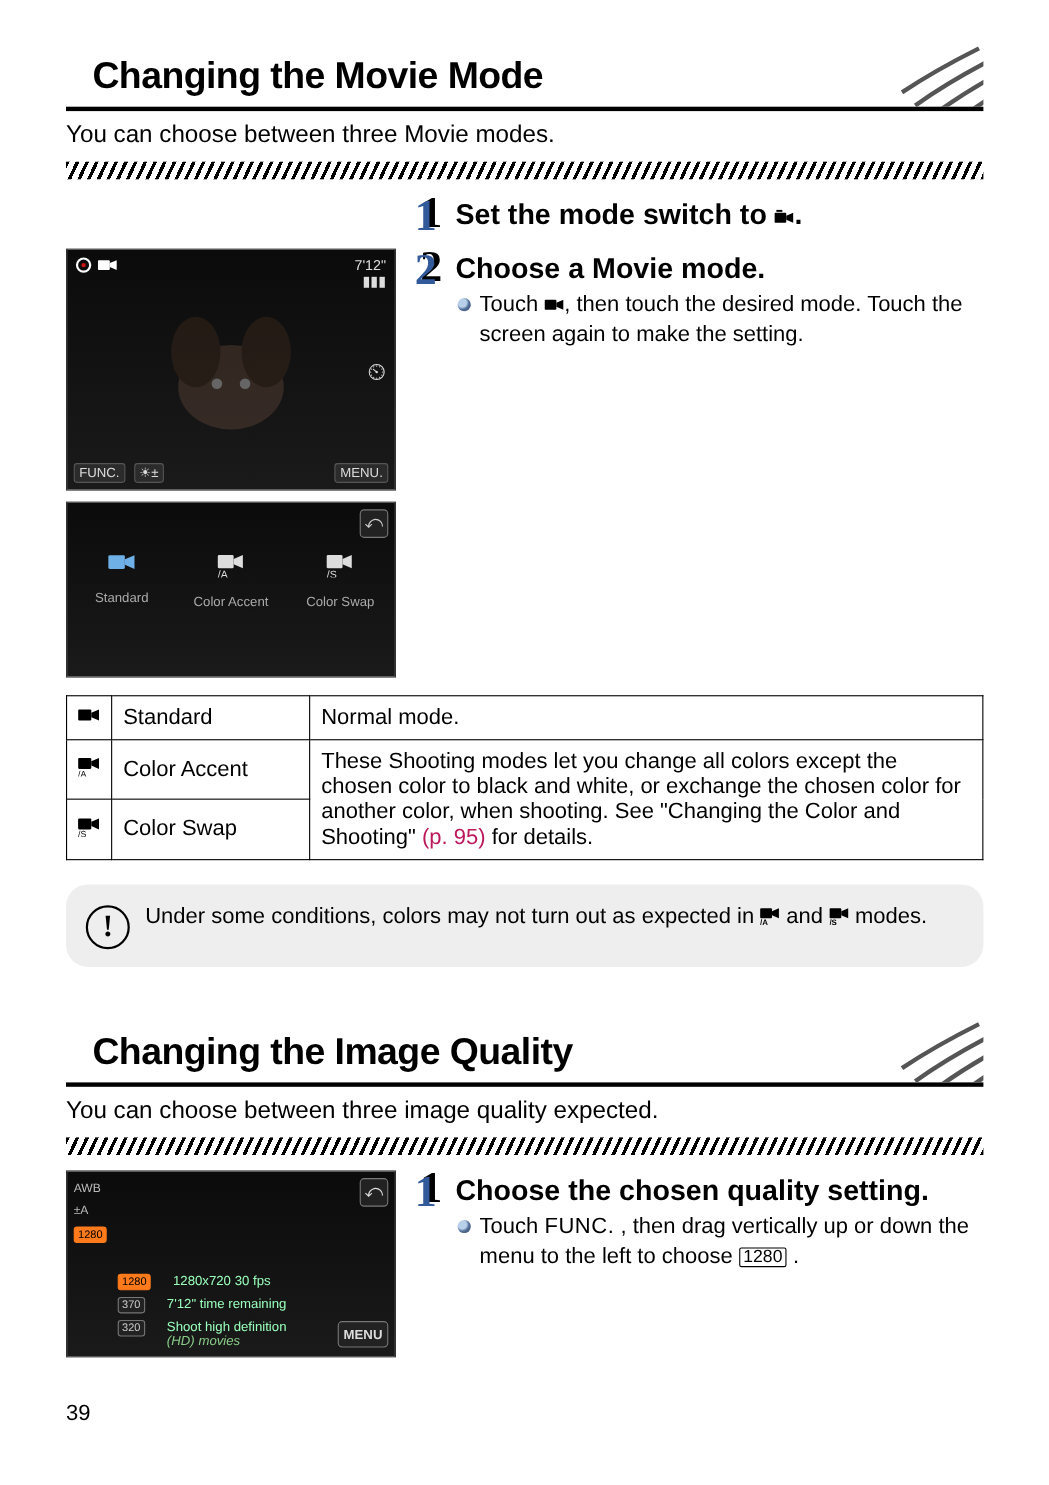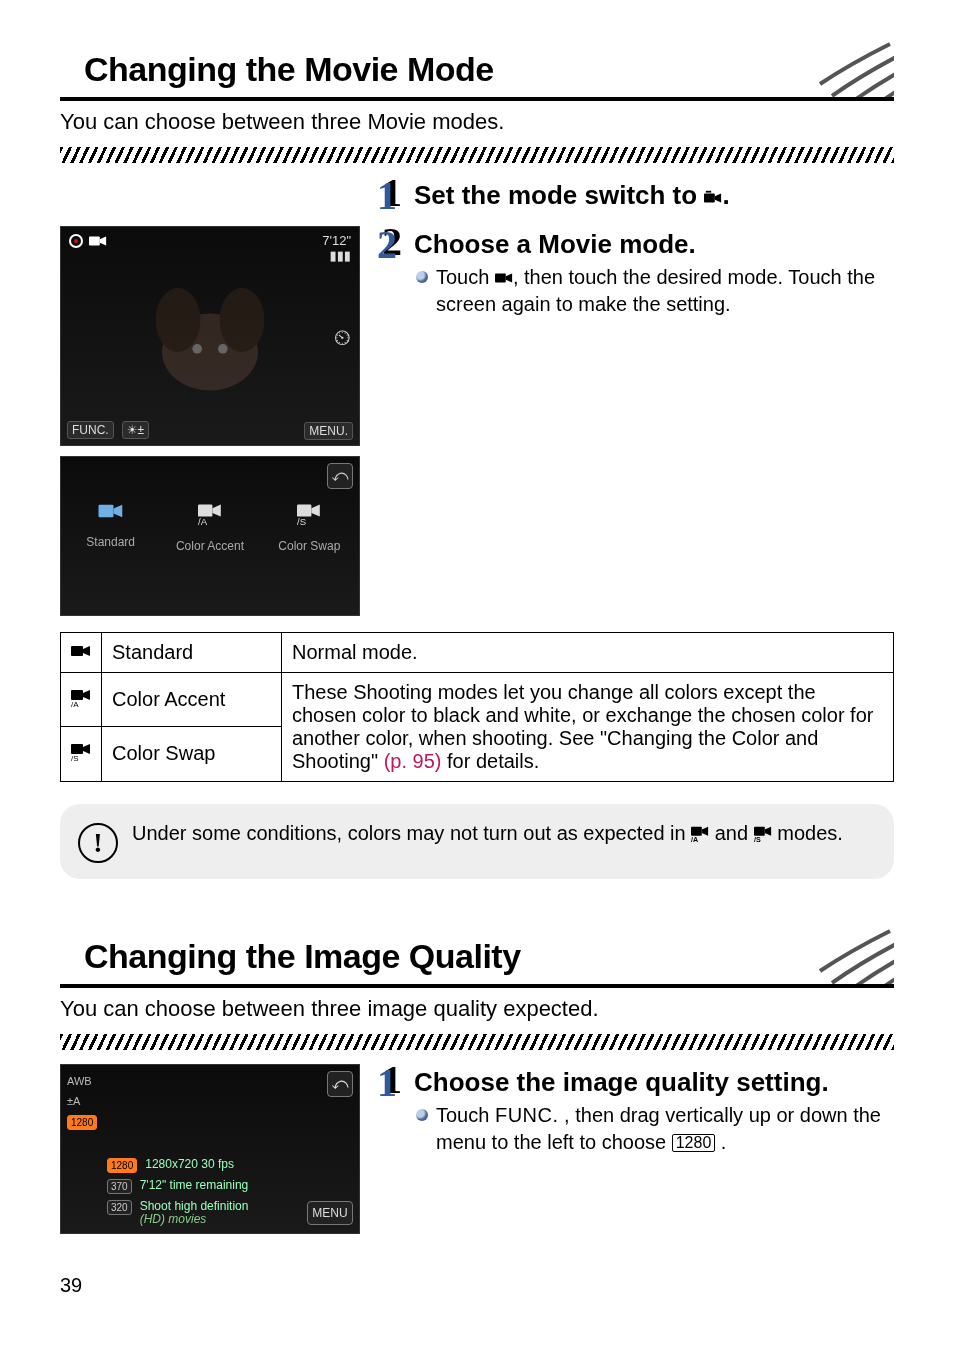--- a/index.html
+++ b/index.html
@@ -130,27 +130,27 @@
 
   .link { color: #be185d; }
 
   
   .shot3 {
     width: 300px; height: 170px;
     background: linear-gradient(#0b0b0b,#1a1a1a);
     border:1px solid #333; position:relative; color:#ddd; font-size:12px;
   }
   .shot3 .back-btn { position:absolute; top:6px; right:6px; width:26px; height:26px; border:1px solid #777; border-radius:4px; background:#222; display:flex; align-items:center; justify-content:center; font-size:16px;}
-  .shot3 .menu-btn { position:absolute; bottom:8px; right:6px; width:46px; height:24px; border:1px solid #777; border-radius:4px; background:#222; display:flex; align-items:center; justify-content:center; font-size:12px; font-weight:normal;}
+  .shot3 .menu-btn { position:absolute; bottom:8px; right:6px; width:46px; height:24px; border:1px solid #777; border-radius:4px; background:#222; display:flex; align-items:center; justify-content:center; font-size:12px; font-weight:bold;}
   .shot3 .left-col { position:absolute; left:6px; top:10px; display:flex; flex-direction:column; gap:8px; font-size:11px; color:#bbb;}
   .shot3 .opt-col { position:absolute; left:46px; bottom:6px; display:flex; flex-direction:column; gap:6px; }
   .shot3 .opt { display:flex; gap:8px; align-items:flex-start; }
   .shot3 .opt .chip { font-size:10px; border:1px solid #777; border-radius:3px; padding:1px 3px; background:#222; color:#ccc;}
   .shot3 .opt.hl .chip { background:#ff7a1a; color:#000; border-color:#ff7a1a;}
-  .shot3 .opt .txt { font-size:12px; line-height:1.1; color:#9fb; }
+  .shot3 .opt .txt { font-size:12px; line-height:1.1; color:#9fb;margin-left:12px; }
   .shot3 .opt .txt .sub { color:#8c8; display:block;font-style:italic; }
 
   .page-num { font-size: 20px; margin-top: 40px; }
 
   .cam-icon { display:inline-block; width:18px; height:16px; vertical-align:-2px; }
   .cam-icon svg { width:100%; height:100%; }
 
   .inline-icon { display:inline-block; vertical-align:-2px; font-weight:bold; }
   .func-text { font-family: Arial, sans-serif; font-weight: 400; letter-spacing: 0.5px; }
   .boxed { display:inline-block; border:1.5px solid #000; border-radius:2px; padding:0 3px; font-size:16px; line-height:1; vertical-align:1px;}
@@ -396,21 +396,21 @@
             </span>
           </div>
         </div>
       </div>
     </div>
     <div class="step-right">
       <div class="step-heading">
         <span class="step-num">
           <span class="fill">1</span><span class="out">1</span>
         </span>
-        <span class="step-title">Choose the image quality setting.</span>
+        <span class="step-title">Choose the chosen quality setting.</span>
       </div>
       <div class="bullet-line">
         <span class="bullet-dot"></span>
         <span>
           <span>Touch </span>
           <span class="func-text">FUNC.</span>
           <span>, then drag vertically up or down the menu to the left to choose </span>
           <span class="boxed">1280</span>
           <span> .</span>
         </span>

